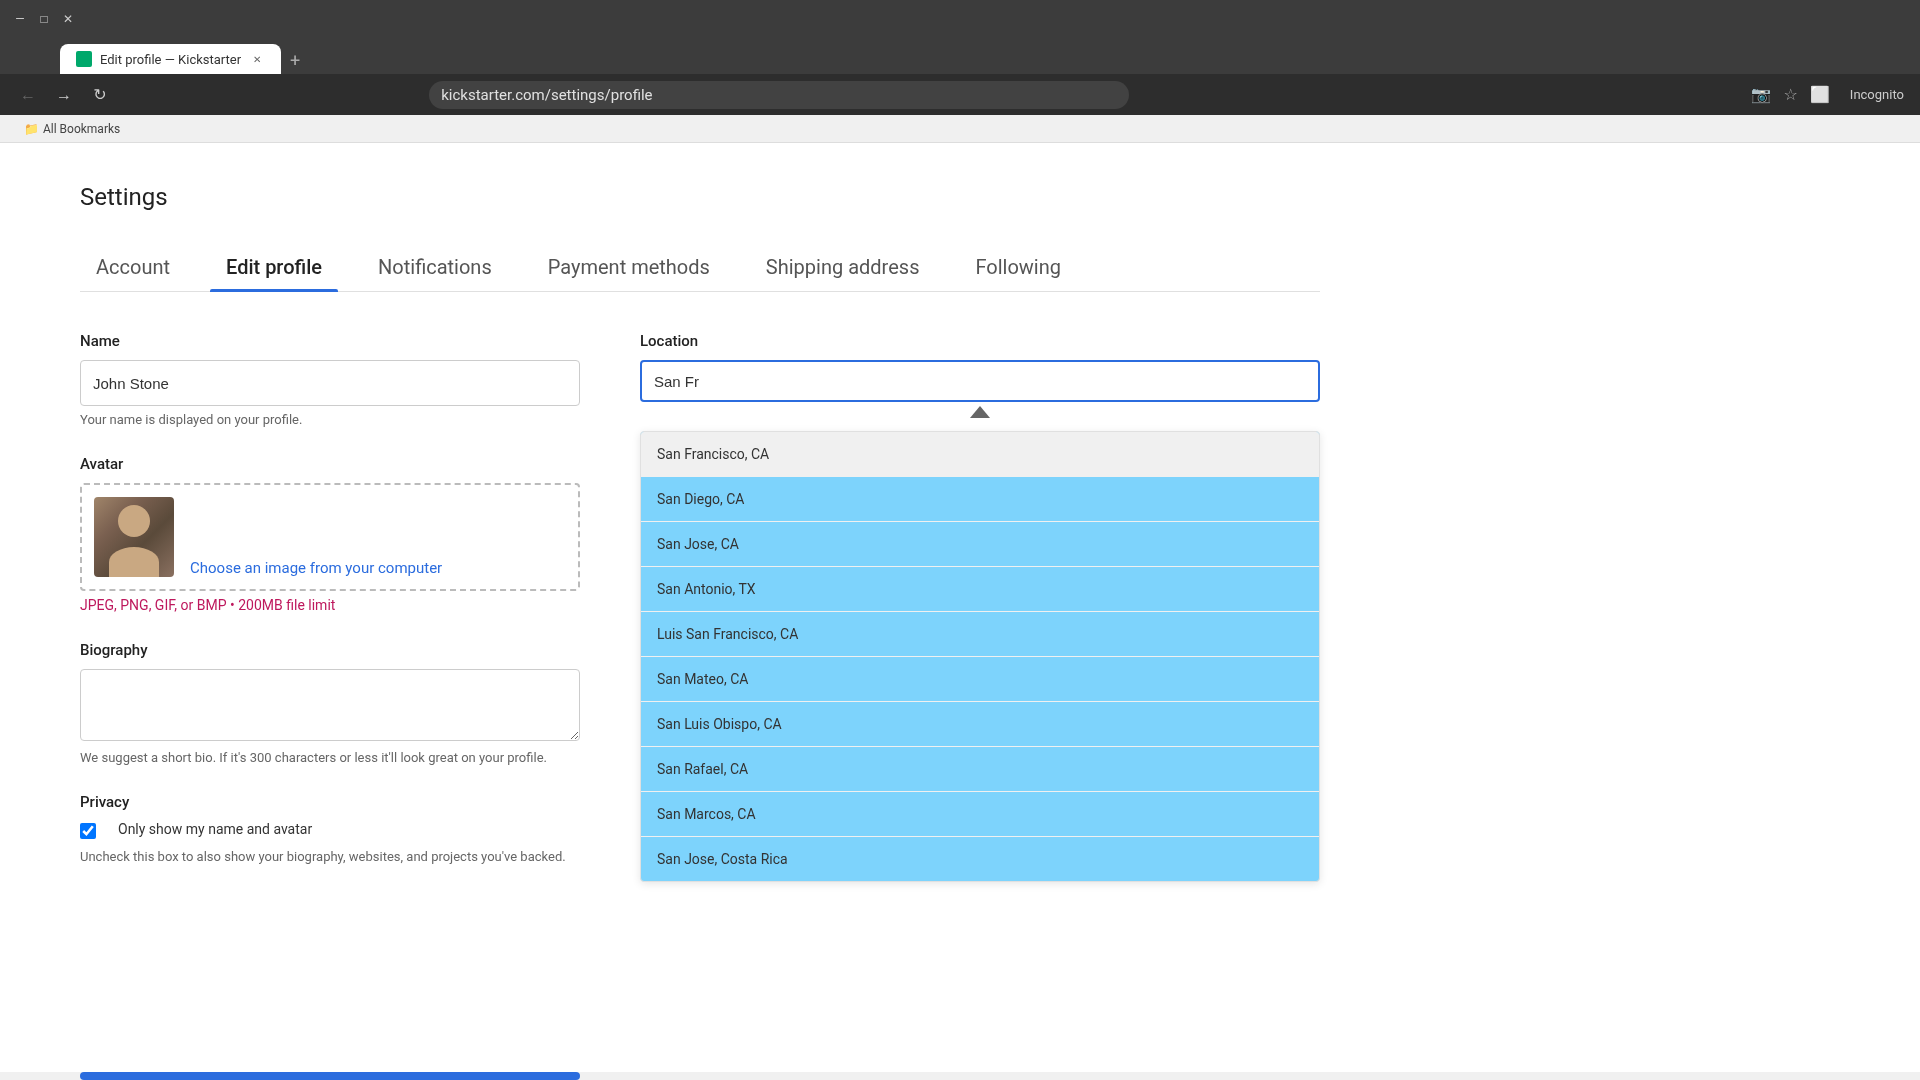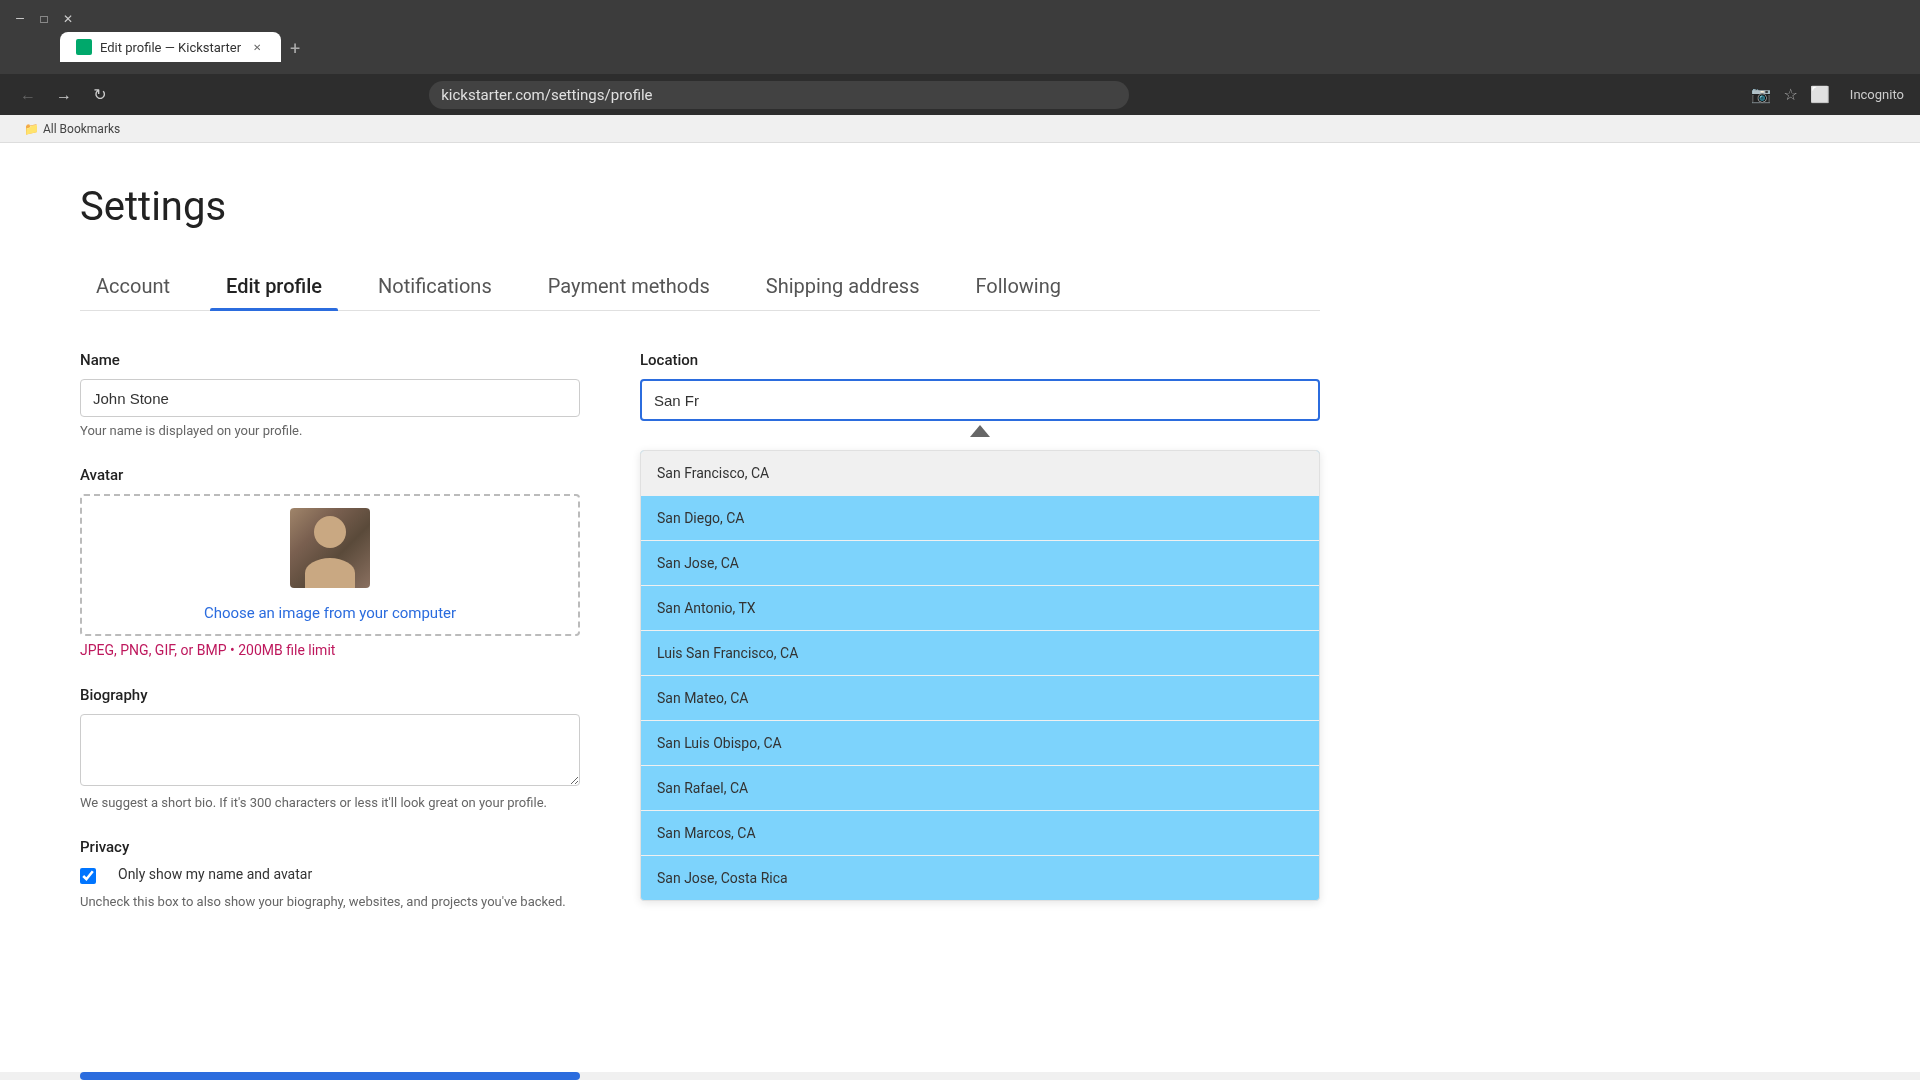--- a/index.html
+++ b/index.html
@@ -35,21 +35,21 @@
       justify-content: center;
       color: #ccc;
       cursor: pointer;
       font-size: 12px;
     }
     .tab-bar {
       background: #3c3c3c;
       height: 36px;
       display: flex;
       align-items: flex-end;
-      padding: 0 0 12px 60px;
+      padding: 0 0 0 60px;
     }
     .tab-active {
       background: #fff;
       height: 30px;
       padding: 0 16px;
       display: flex;
       align-items: center;
       gap: 8px;
       border-radius: 8px 8px 0 0;
       font-size: 13px;
@@ -137,21 +137,21 @@
       cursor: pointer;
     }
 
     
     .page-content {
       padding: 40px 80px;
       max-width: 1400px;
     }
 
     .page-title {
-      font-size: 40px;
+      font-size: 24px;
       font-weight: 400;
       color: #222;
       margin-bottom: 32px;
     }
 
     
     .tabs {
       display: flex;
       gap: 0;
       border-bottom: 1px solid #e0e0e0;
@@ -197,44 +197,43 @@
       margin-bottom: 28px;
     }
     .field-label {
       font-size: 15px;
       font-weight: 500;
       margin-bottom: 10px;
       color: #222;
     }
     .text-input {
       width: 100%;
-      height: 38px;
+      height: 46px;
       border: 1px solid #ccc;
       border-radius: 4px;
       padding: 0 12px;
       font-size: 15px;
       color: #333;
       outline: none;
     }
     .field-hint {
       font-size: 13px;
       color: #666;
       margin-top: 6px;
     }
 
     
     .avatar-container {
       display: flex;
-      align-items: center;
+      align-items: flex-end;
       border: 2px dashed #bbb;
       border-radius: 4px;
       padding: 12px;
       gap: 16px;
       cursor: pointer;
-      flex-direction: column;
     }
     .avatar-placeholder {
       width: 80px;
       height: 80px;
       background: linear-gradient(135deg, #a0856a 0%, #7a6050 30%, #5a4a3a 60%, #8a7060 100%);
       border-radius: 4px;
       position: relative;
       overflow: hidden;
     }
     

